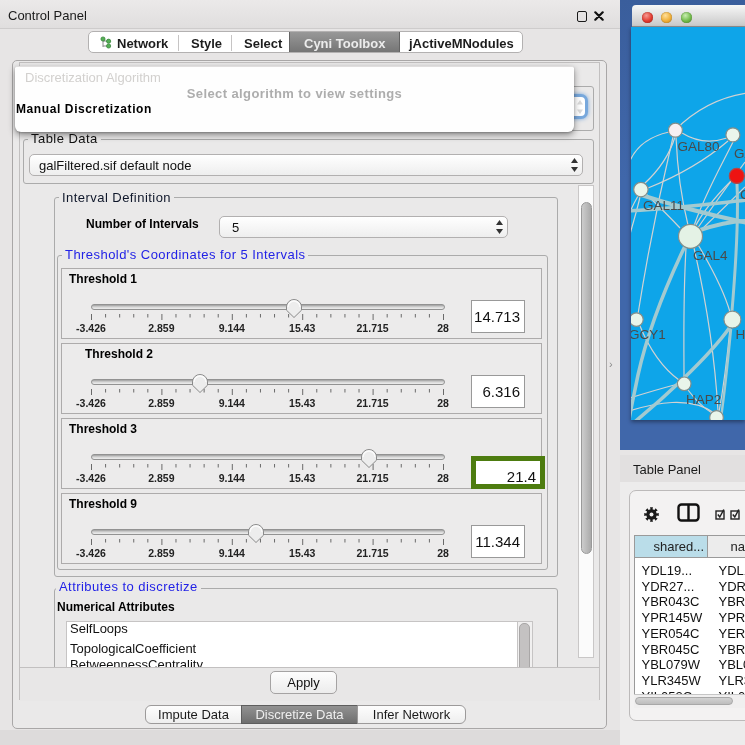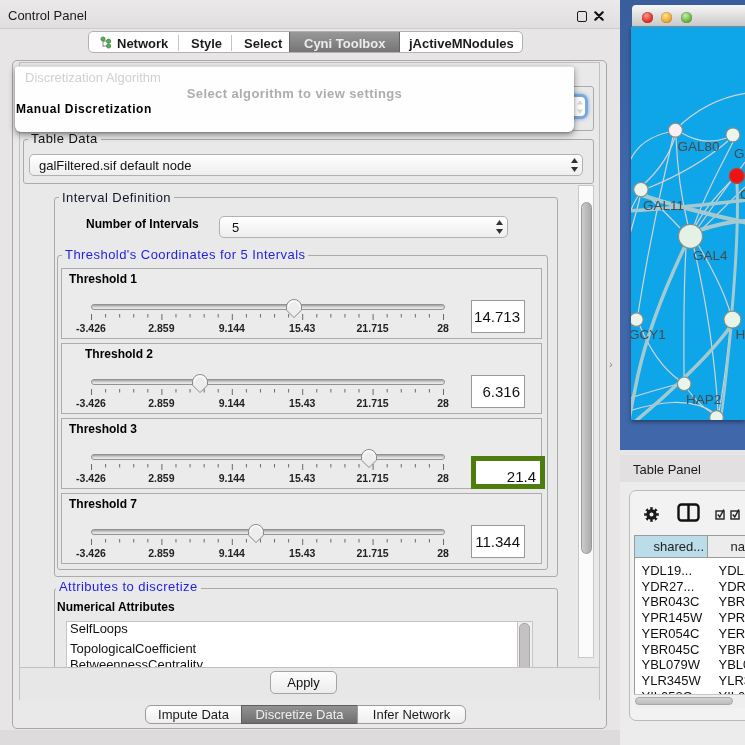--- a/index.html
+++ b/index.html
@@ -209,21 +209,21 @@
           <div class="abs ticklab" style="left:211.8px;top:287px;">9.144</div>
           <div class="abs ticklab" style="left:282.2px;top:287px;">15.43</div>
           <div class="abs ticklab" style="left:352.6px;top:287px;">21.715</div>
           <div class="abs ticklab" style="left:423px;top:287px;">28</div>
 <svg class="abs" style="left:340.1px;top:263px;" width="18" height="21" viewBox="0 0 18 21">
             <path d="M1.5 9 a7.5 7.5 0 0 1 15 0 v3.2 l-7.5 7.3 l-7.5 -7.3 z" fill="#ededed" stroke="#8a8a8a" stroke-width="1"></path>
             <path d="M3 9 a6 6 0 0 1 12 0" fill="none" stroke="#fbfbfb" stroke-width="1.5"></path>
           </svg>
 <div class="abs" style="left:451px;top:271px;width:74px;height:33px;background:#fff;border:5px solid #4d7c0f;box-sizing:border-box;text-align:right;font-size:15px;line-height:31px;padding-right:4px;color:#111;">21.4</div>
 <div class="abs" style="left:41px;top:308px;width:481px;height:71px;border:1px solid #adabab;background:#ecebeb;box-sizing:border-box;"></div>
-<div class="abs b13" style="left:49px;top:312px;">Threshold 7</div>
+<div class="abs b13" style="left:49px;top:312px;">Threshold 9</div>
 <div class="abs" style="left:71px;top:344px;width:352px;height:4px;background:linear-gradient(#9e9e9e,#d6d6d6,#eeeeee);border:1px solid #929292;border-radius:3px;box-sizing:content-box;"></div>
 <svg class="abs" style="left:71px;top:354px;" width="353" height="7" viewBox="0 0 353 7">
             <g stroke="#6a6a6a" stroke-width="1">
               <path d="M0.5 0 V6"></path>
               <path d="M14.58 0 V3.5"></path>
               <path d="M28.66 0 V3.5"></path>
               <path d="M42.74 0 V3.5"></path>
               <path d="M56.82 0 V3.5"></path>
               <path d="M70.9 0 V6"></path>
               <path d="M84.98 0 V3.5"></path>

